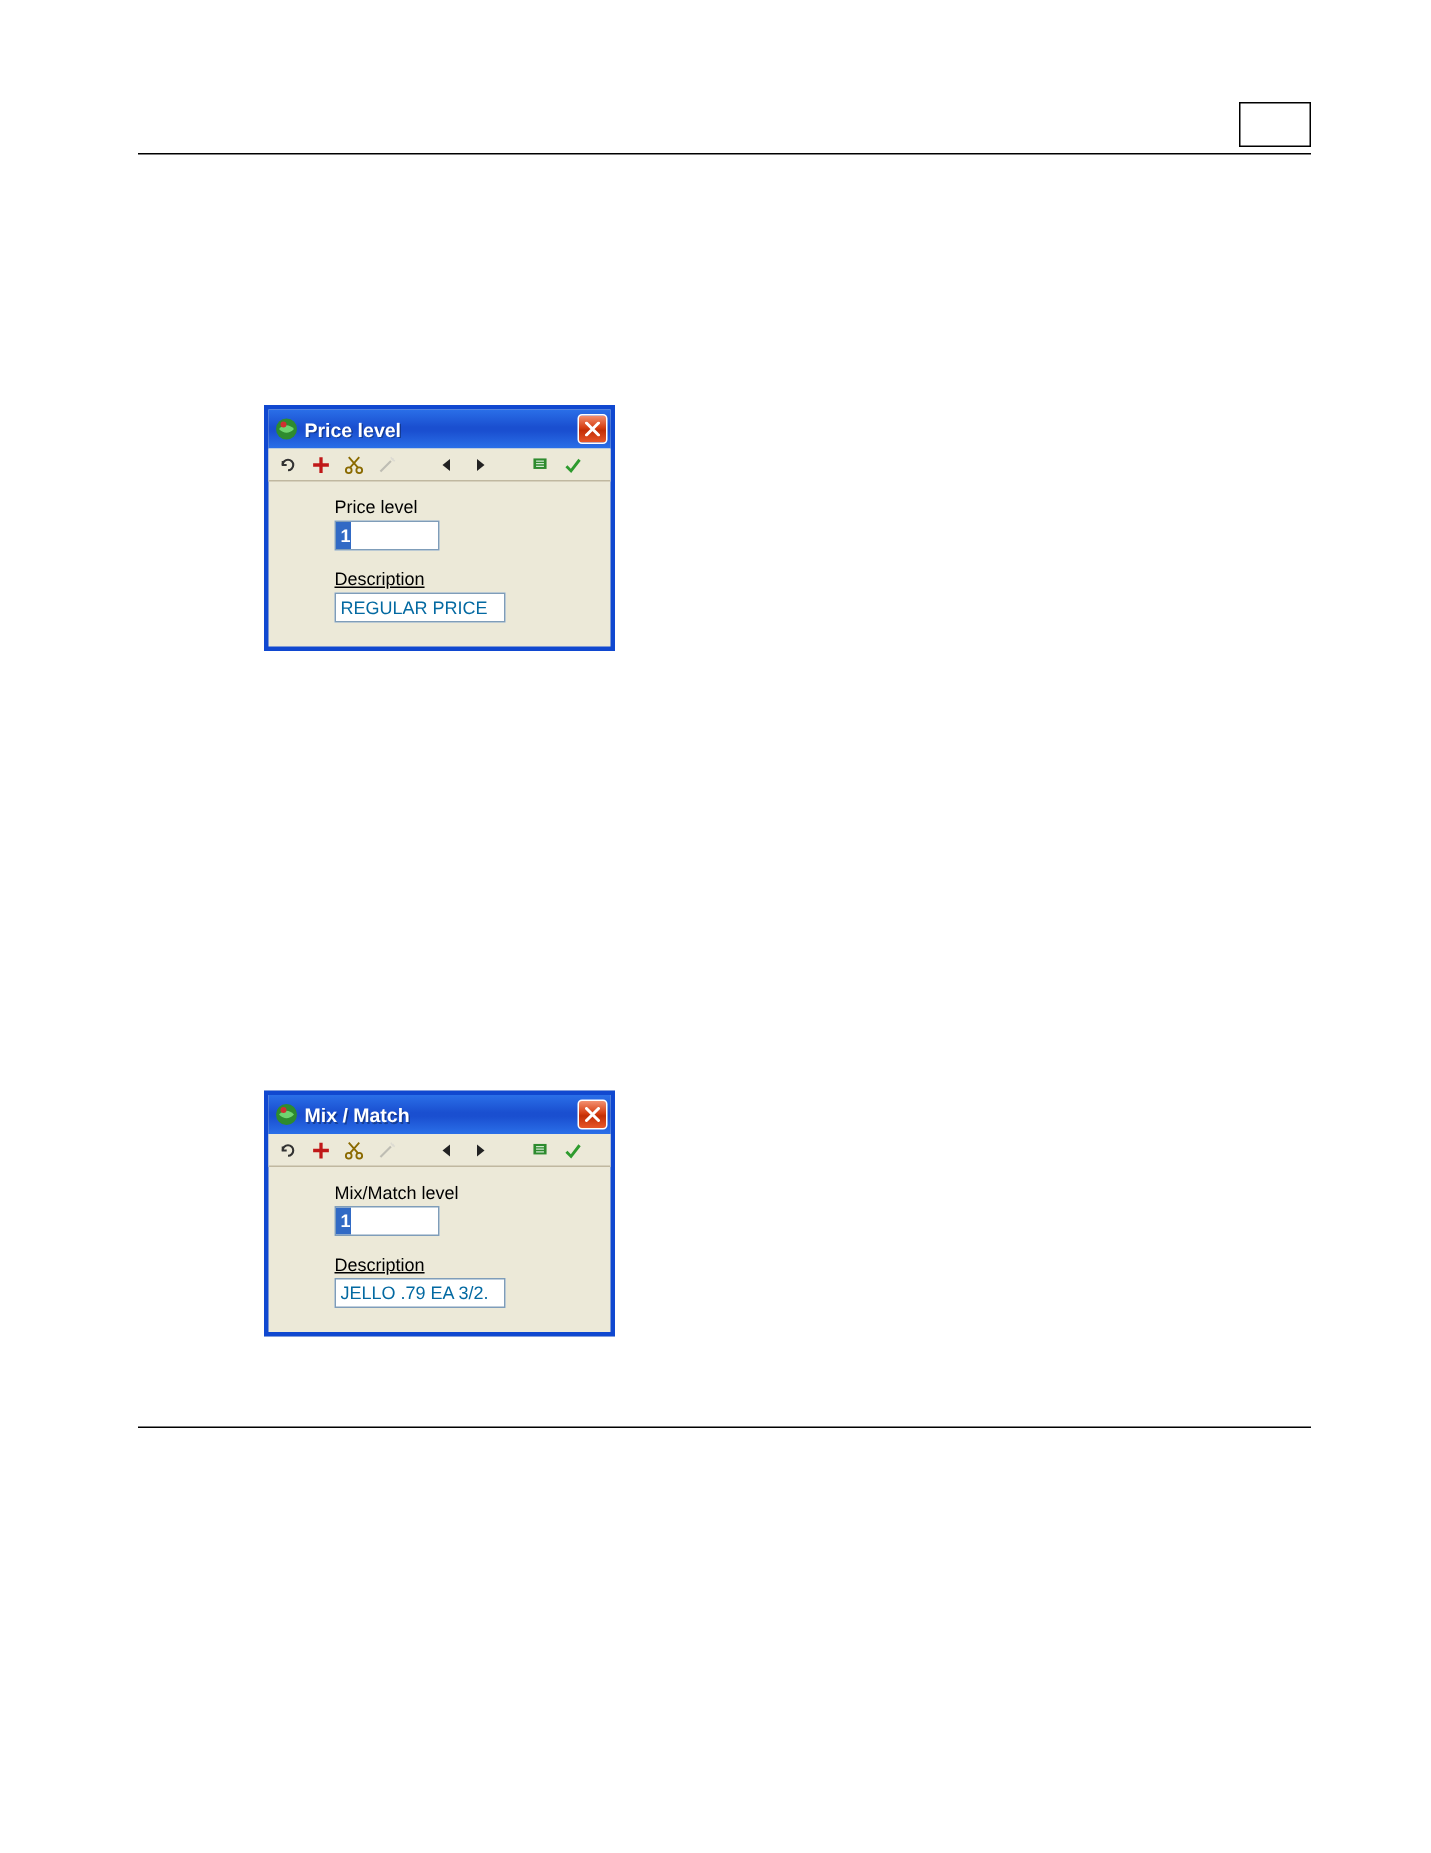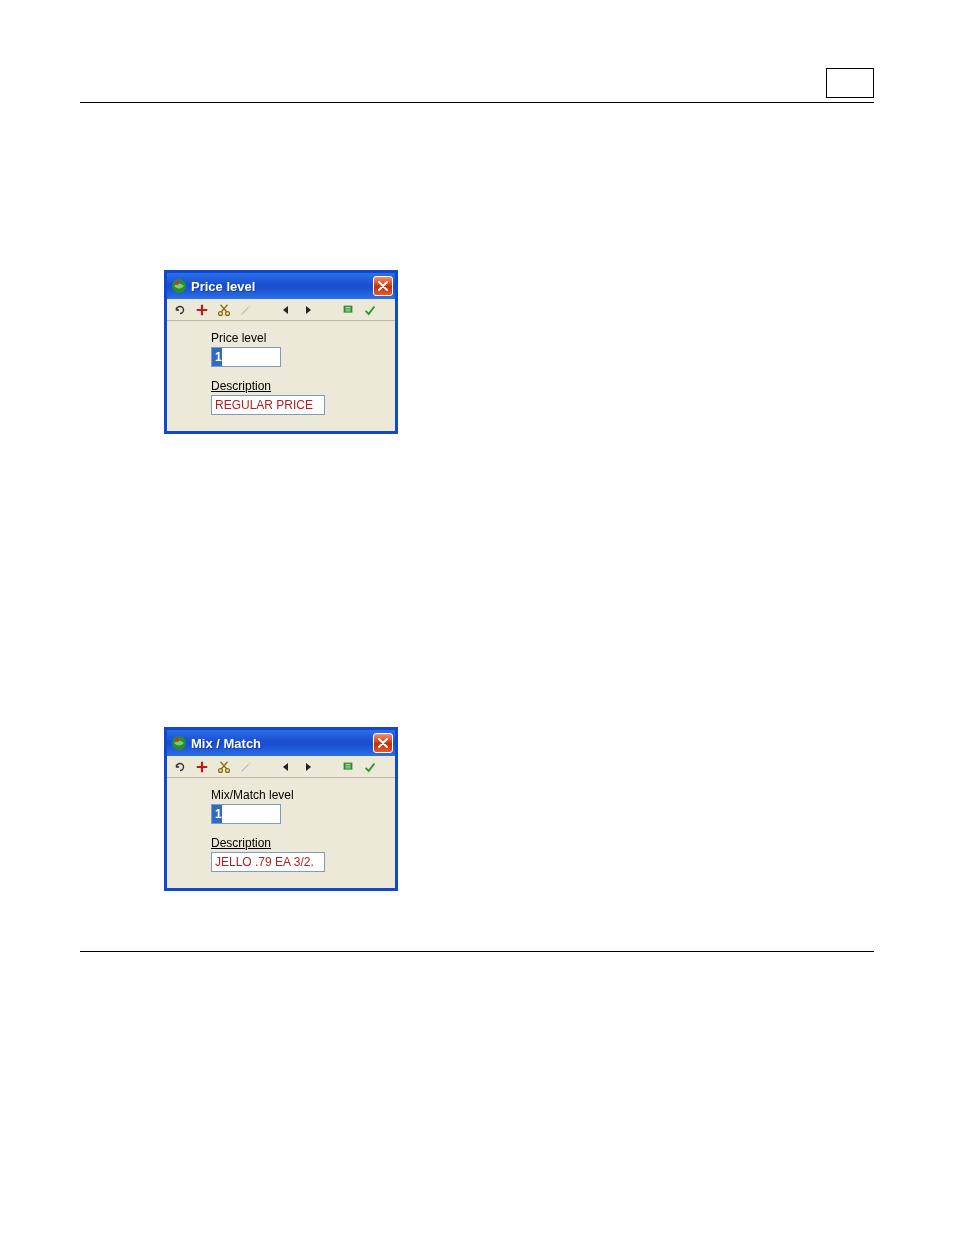--- a/index.html
+++ b/index.html
@@ -6,20 +6,21 @@
   body {
     margin: 0;
     font-family: Arial, Helvetica, sans-serif;
     background: #fff;
     color: #000;
     width: 954px;
   }
   .page {
     padding: 68px 80px 40px 80px;
     position: relative;
+    margin-left: 12px;
   }
   .header-rule {
     border: none;
     border-top: 1.5px solid #000;
     margin: 0 0 8px 0;
   }
   .header-row {
     display: flex;
     justify-content: space-between;
     align-items: center;
@@ -136,21 +137,21 @@
     text-decoration: underline;
     text-underline-offset: 1px;
   }
   .desc-input {
     width: 114px;
     height: 20px;
     font-size: 12px;
     border: 1px solid #7f9db9;
     padding: 1px 3px;
     background: #fff;
-    color: #b91c1c;
+    color: #0369a1;
   }
 
   .mid-gap-1 { height: 84px; }
   .mid-gap-2 { height: 52px; }
 
   .footer {
     margin-top: 60px;
     border-top: 1px solid #000;
     padding-top: 6px;
     display: flex;

